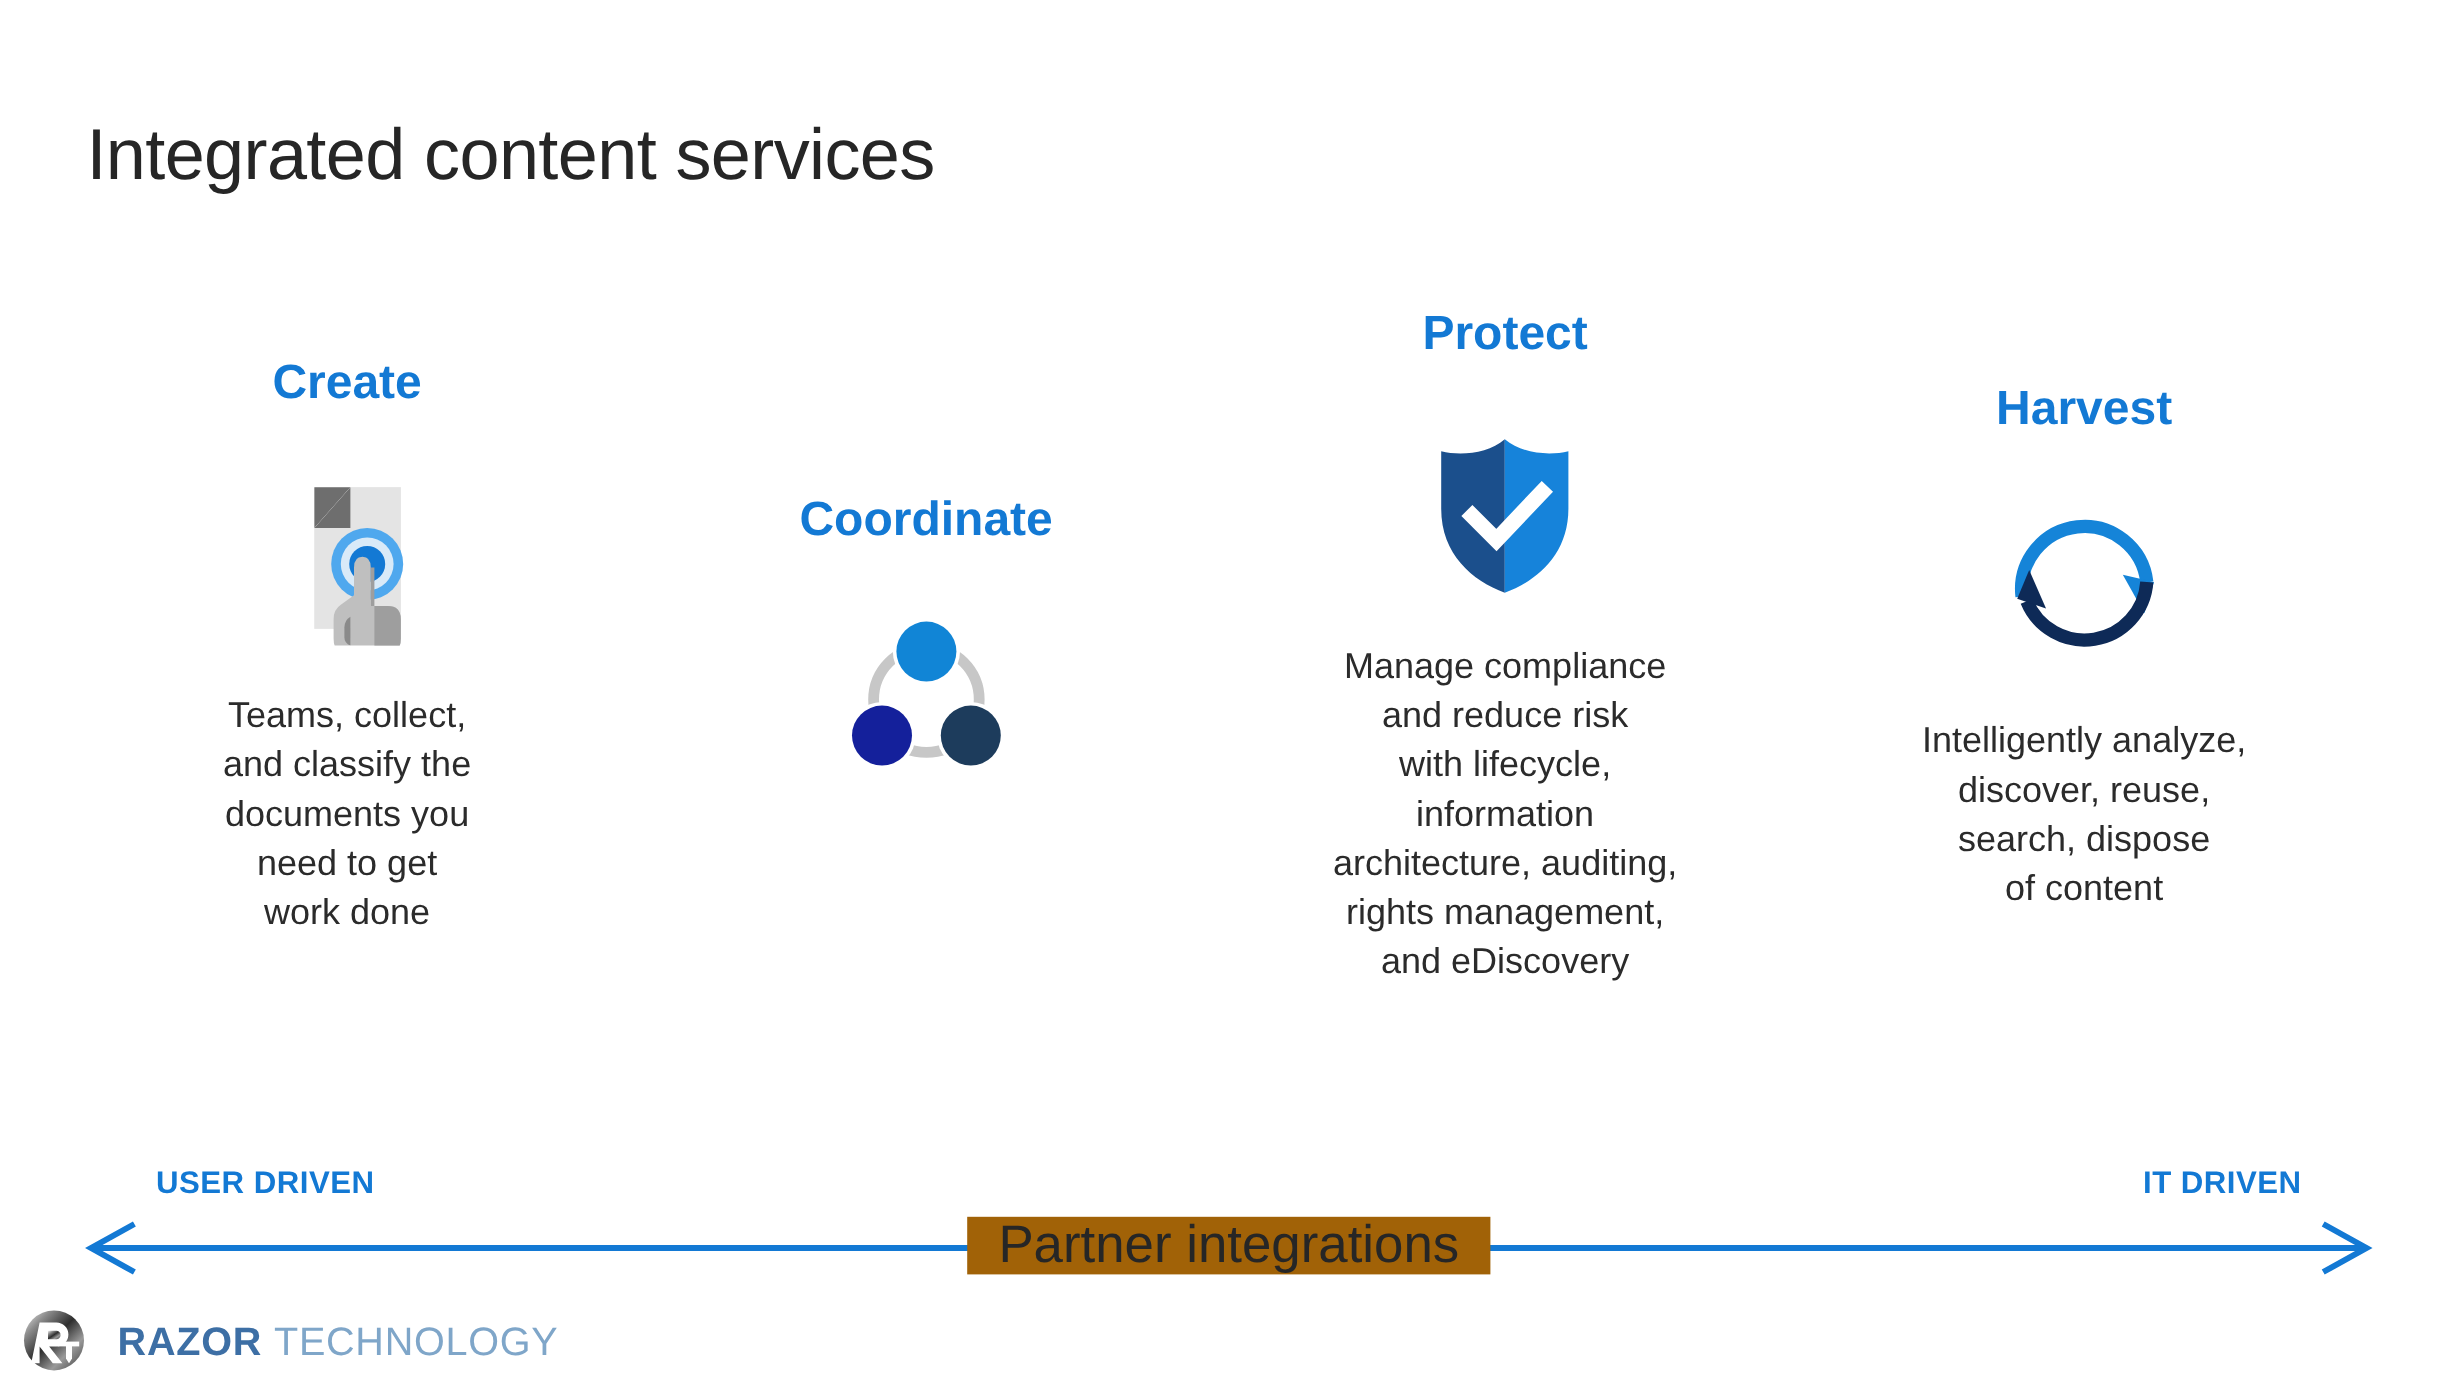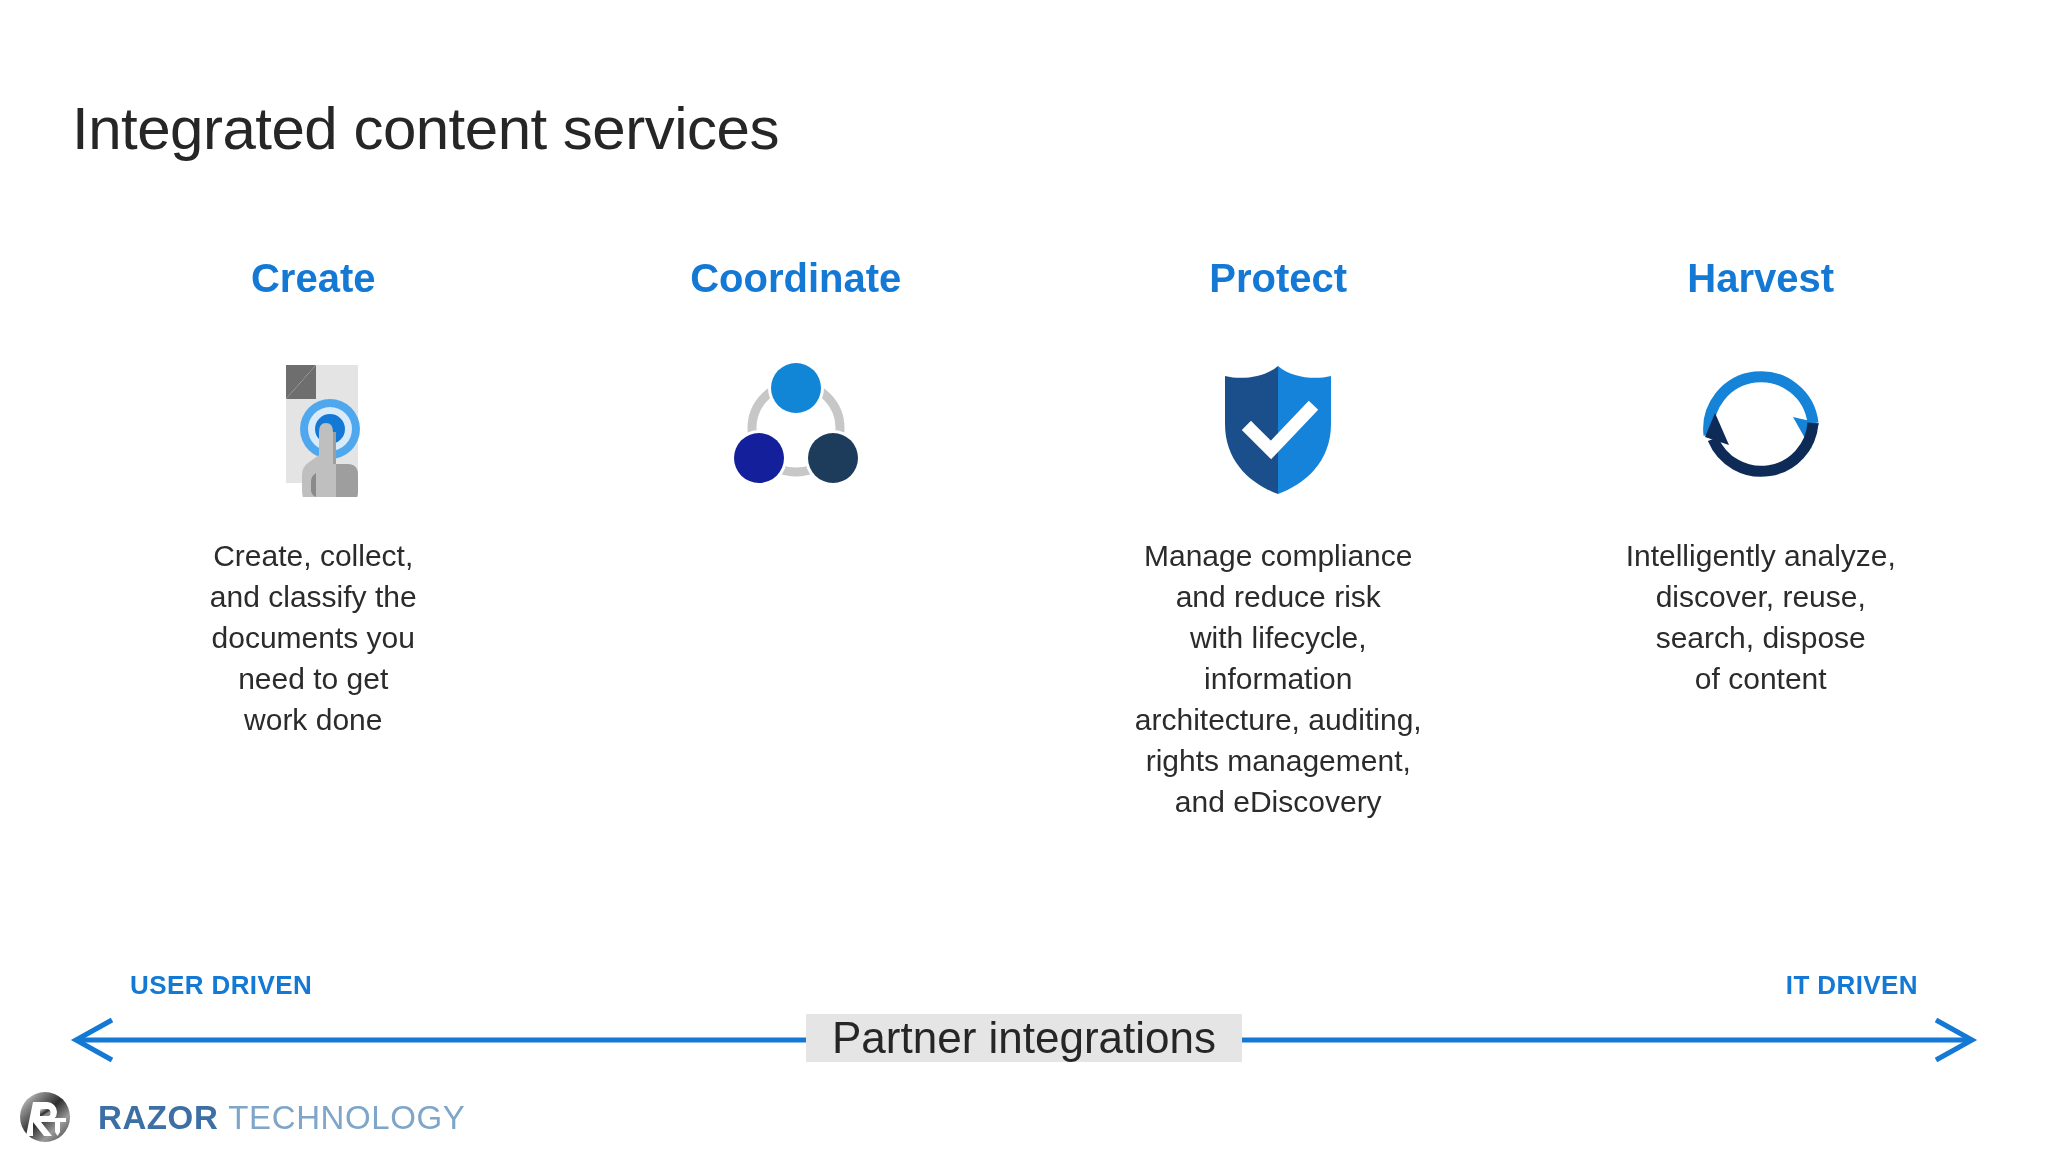--- a/index.html
+++ b/index.html
@@ -23,24 +23,24 @@
     font-weight:400;
     color:#262626;
     letter-spacing:-0.5px;
     line-height:1.1;
     white-space:nowrap;
   }
 
   
   .columns {
     position:absolute;
-    left:72px; top:255px;
+    left:48px; top:255px;
     width:1930px;
     display:flex;
-    align-items:flex-start;
+    align-items:center;
   }
   .col {
     flex:1 1 0;
     display:flex;
     flex-direction:column;
     align-items:center;
   }
   .col-heading {
     font-size:40px;
     font-weight:bold;
@@ -88,21 +88,21 @@
   .axis-line-svg {
     position:absolute;
     left:0; top:40px;
     width:2048px; height:60px;
   }
   .axis-center {
     position:absolute;
     left:50%;
     top:44px;
     transform:translateX(-50%);
-    background:#e5e5e5;
+    background:#a16207;
     padding:0 26px;
     font-size:44px;
     color:#262626;
     line-height:1.1;
     white-space:nowrap;
   }
 
   
   .logo {
     position:absolute;
@@ -142,21 +142,21 @@
 
           <circle cx="76" cy="70" r="30" fill="#4FA8EE"></circle>
           <circle cx="76" cy="70" r="22" fill="#D9EAF8"></circle>
           <circle cx="76" cy="70" r="15" fill="#1379D4"></circle>
 
           <path d="M72 64 q7 0 7 9 v32 h14 q11 0 11 11 v16 q0 14 -14 14 h-28 q-14 0 -14 -14 v-16 q0 -8 6 -12 l11 -8 v-23 q0 -9 7 -9 z" fill="#BFBFBF"></path>
           <path d="M79 73 v32 h14 q11 0 11 11 v16 q0 14 -14 14 h-8 v-73 z" fill="#9E9E9E"></path>
           <path d="M62 114 q-5 3 -5 9 v8 q0 5 5 7 z" fill="#8A8A8A"></path>
         </svg>
       </div>
-      <div class="col-body">Create, collect,
+      <div class="col-body">Teams, collect,
 and classify the
 documents you
 need to get
 work done</div>
     </div>
 
     <div class="col">
       <div class="col-heading">Coordinate</div>
       <div class="icon-wrap">
         <svg width="140" height="140" viewBox="0 0 140 140">

